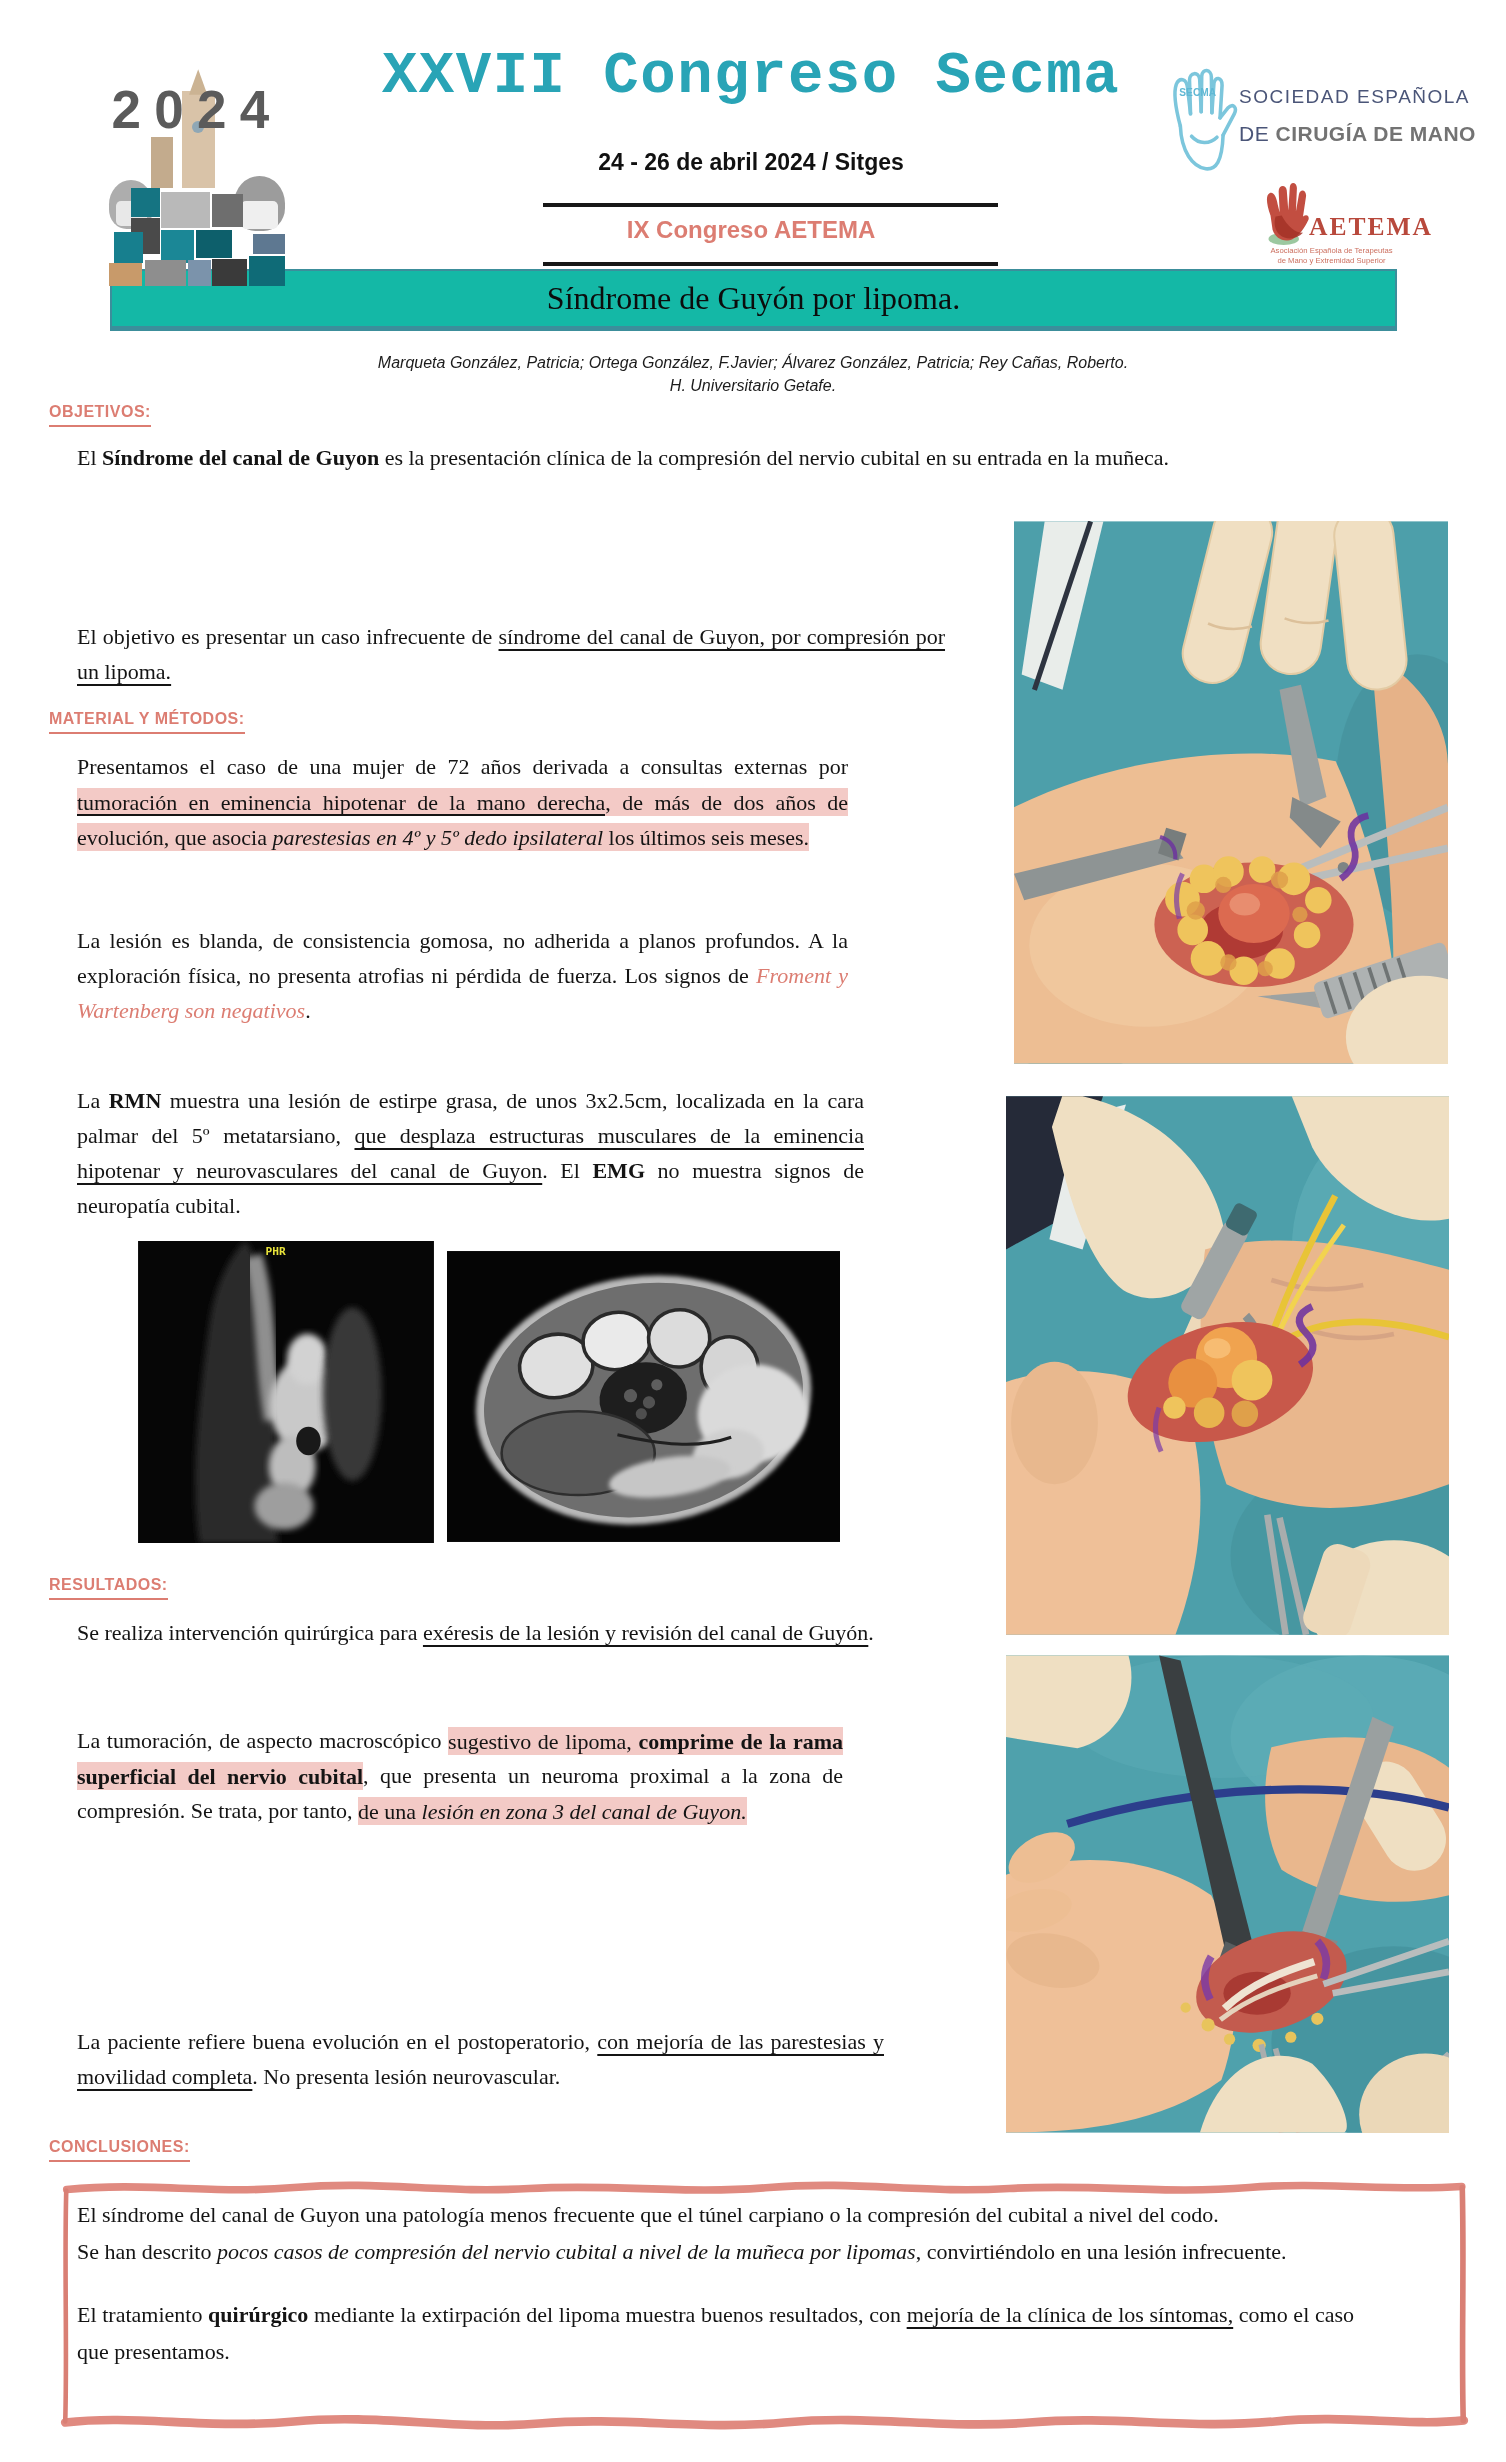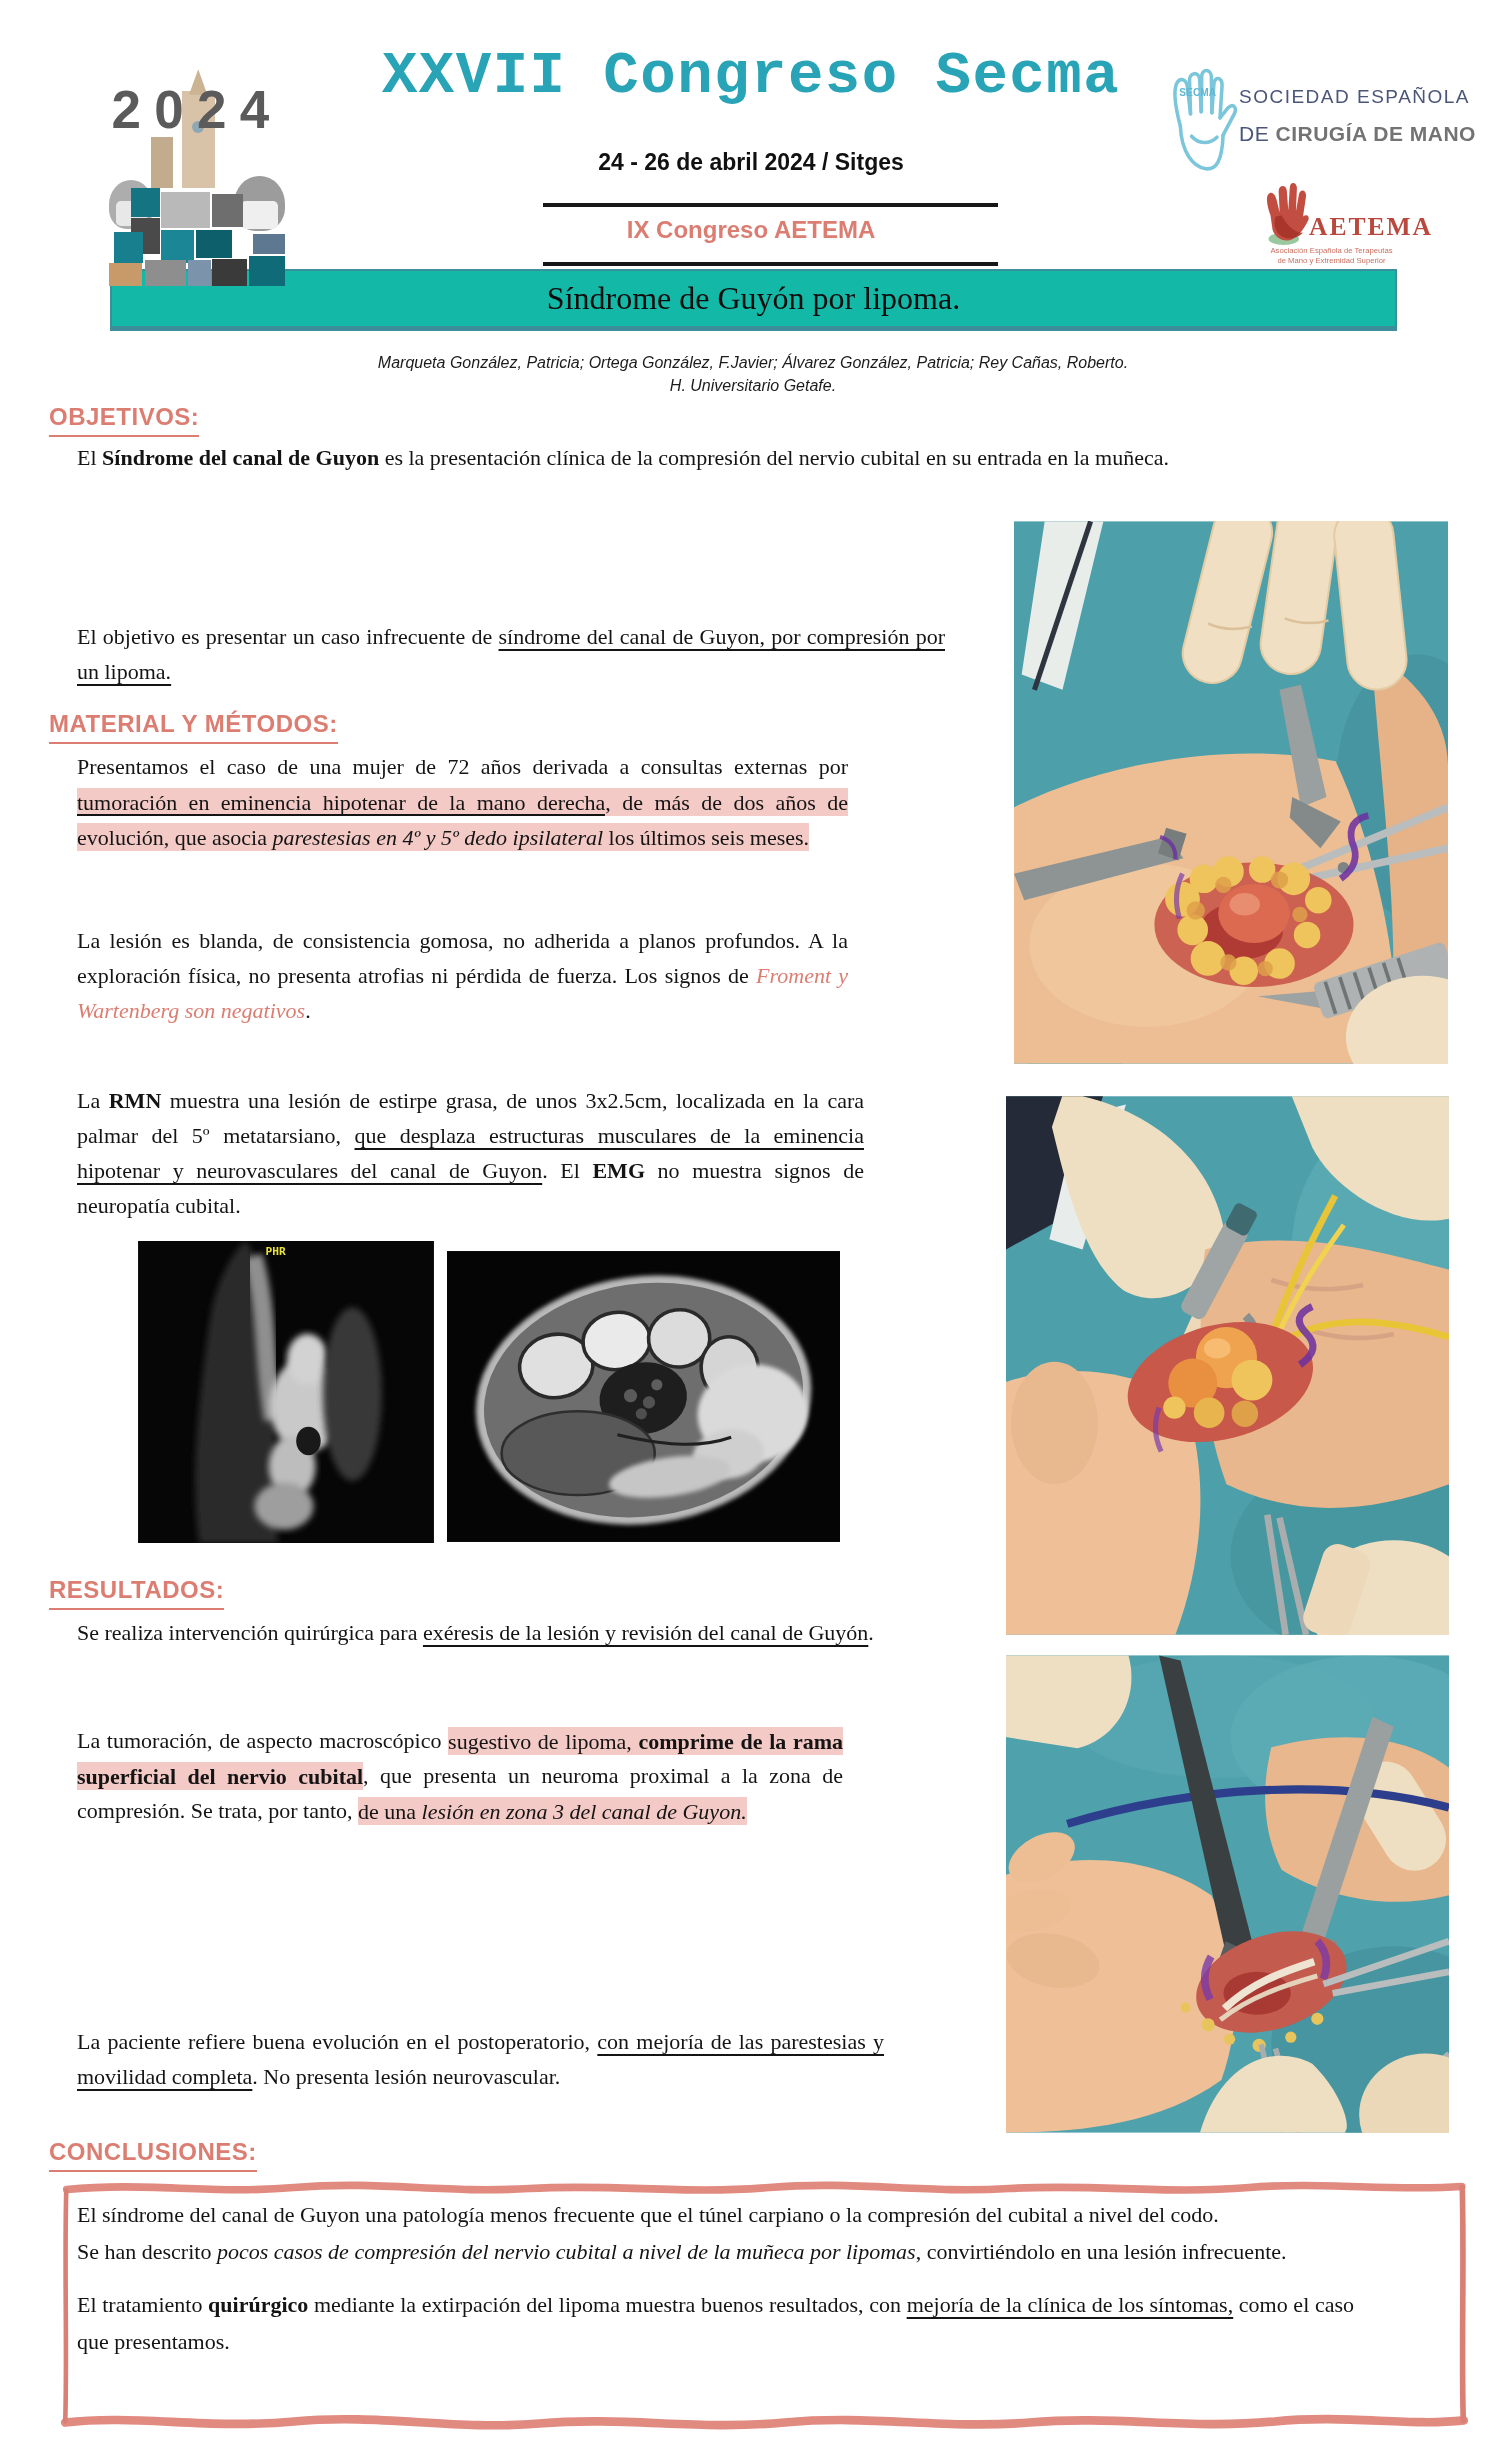--- a/index.html
+++ b/index.html
@@ -8,21 +8,21 @@
   
   .b{font-weight:bold}
   .i{font-style:italic}
   .u{text-decoration:underline;text-decoration-thickness:1.8px;text-underline-offset:5.1px}
   .hl{background:#F3CAC6;padding:1.5px 0;box-decoration-break:clone;-webkit-box-decoration-break:clone}
   .salmon{color:#DC7D72}
   
   .abs{position:absolute}
   .para{position:absolute;font:22px/35px "Liberation Serif",serif;color:#141414;text-align:justify}
   .sec-head{position:absolute;font-family:"Liberation Sans",sans-serif;font-weight:bold;
-            font-size:24px;color:#DC7D72;letter-spacing:0.5px;border-bottom:2px solid #DC7D72;
+            font-size:16px;color:#DC7D72;letter-spacing:0.5px;border-bottom:2px solid #DC7D72;
             padding-bottom:4.1px;display:inline-block}
   
   #congress-title{position:absolute;left:378px;top:43px;width:746px;text-align:center;
       font-family:Liberation Mono, monospace;font-weight:bold;font-size:59px;color:#29A4B6;letter-spacing:1.5px}
   #congress-date{position:absolute;left:378px;top:149px;width:746px;text-align:center;
       font-family:"Liberation Sans",sans-serif;font-weight:bold;font-size:23px;color:#111}
   .hline{position:absolute;left:543px;width:455px;height:3.6px;background:#171717}
   #subcongress{position:absolute;left:378px;top:216px;width:746px;text-align:center;
       font-family:"Liberation Sans",sans-serif;font-weight:bold;font-size:24px;color:#DC7D72}
   
@@ -47,21 +47,21 @@
   #title-box .t{width:100%;text-align:center;font:400 32px/54px "Liberation Serif",serif;color:#0c0c0c}
   #authors1{position:absolute;left:153px;top:354px;width:1200px;text-align:center;
       font-family:"Liberation Sans",sans-serif;font-style:italic;font-size:16px;color:#1c1c1c}
   #authors2{position:absolute;left:153px;top:377px;width:1200px;text-align:center;
       font-family:"Liberation Sans",sans-serif;font-style:italic;font-size:16px;color:#1c1c1c}
   
   #conc-box{position:absolute;left:54px;top:2174px;width:1420px;height:262px}
   #conc-border{position:absolute;left:0;top:0;width:100%;height:100%}
   #conc-content{position:absolute;left:23px;top:21.5px;width:1277px}
   .c-para{font:22px/37px "Liberation Serif",serif;color:#141414;text-align:justify;margin:0}
-  .c-gap{margin-top:16px}
+  .c-gap{margin-top:26px}
   
   .photo{position:absolute;overflow:hidden}
   .photo svg{display:block}
 </style>
 </head>
 <body>
 
 <div id="poster">
 
   <div id="year-logo">

